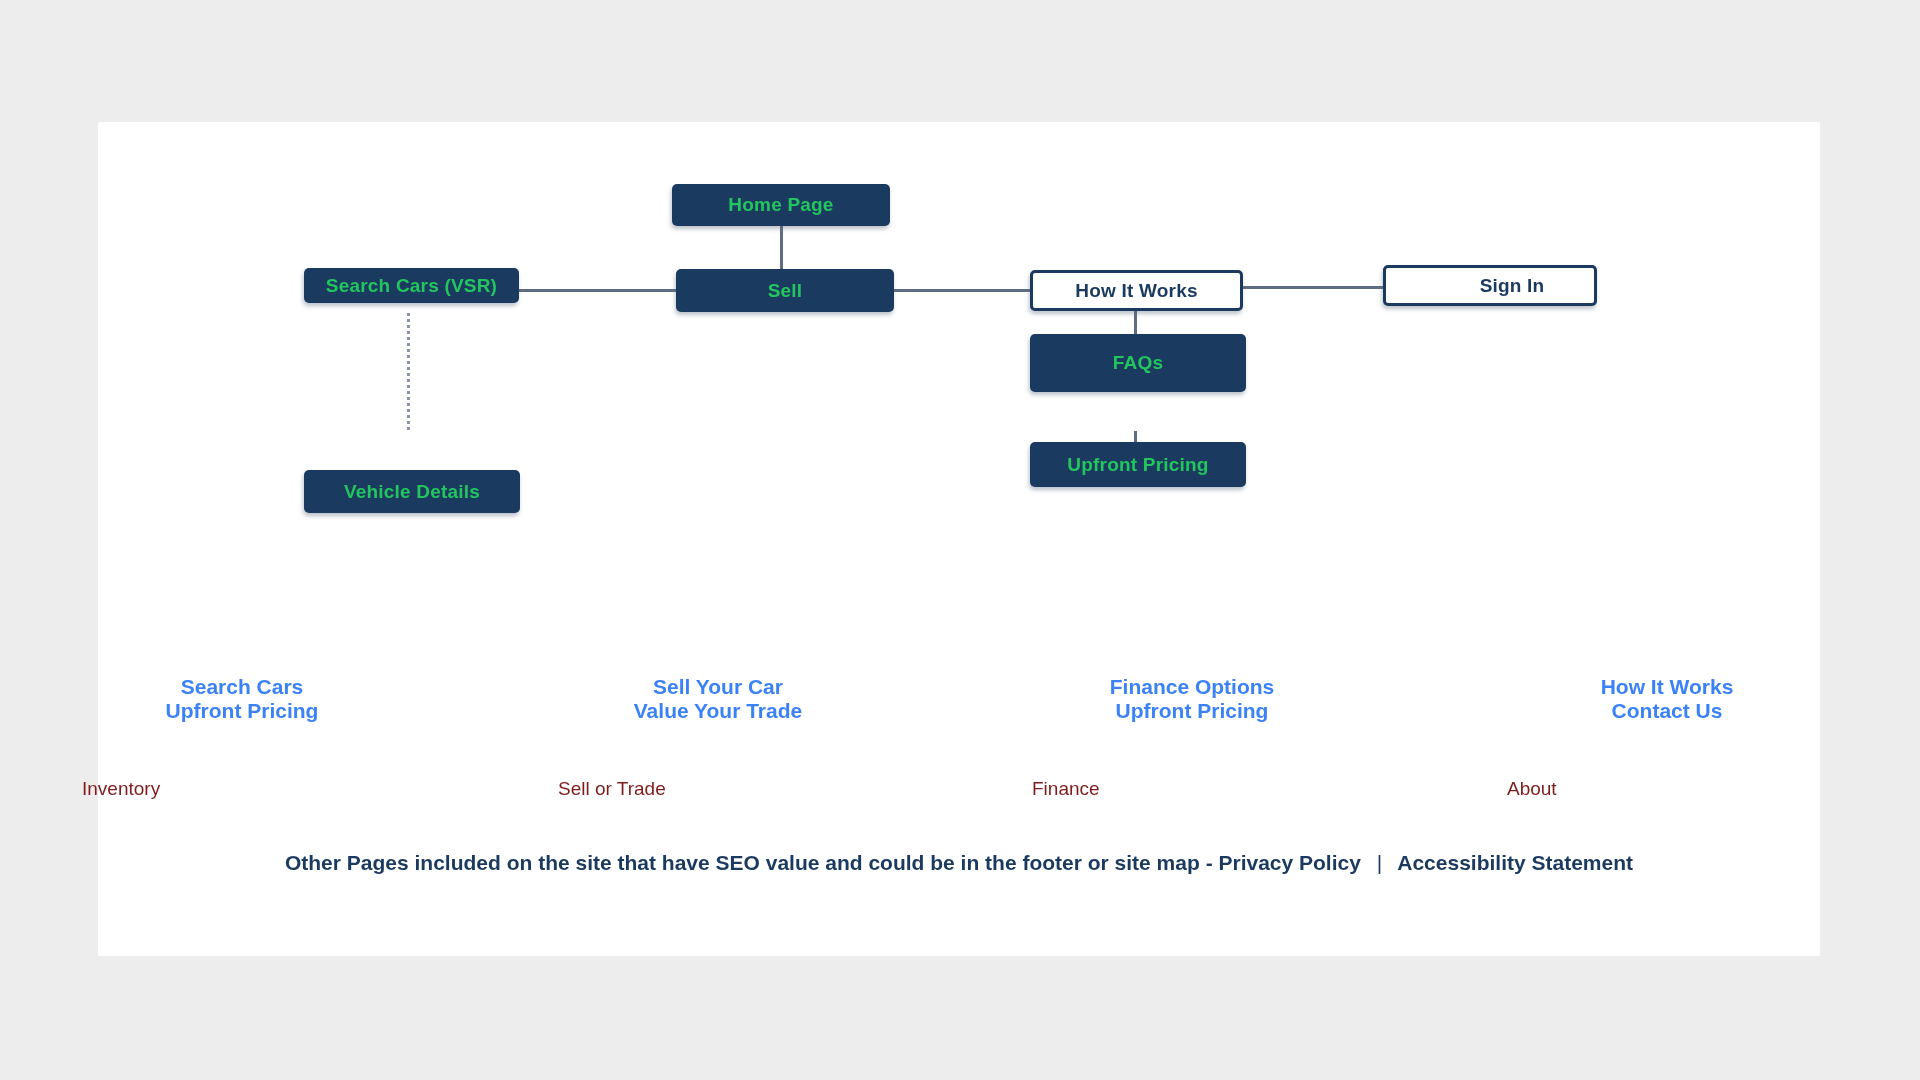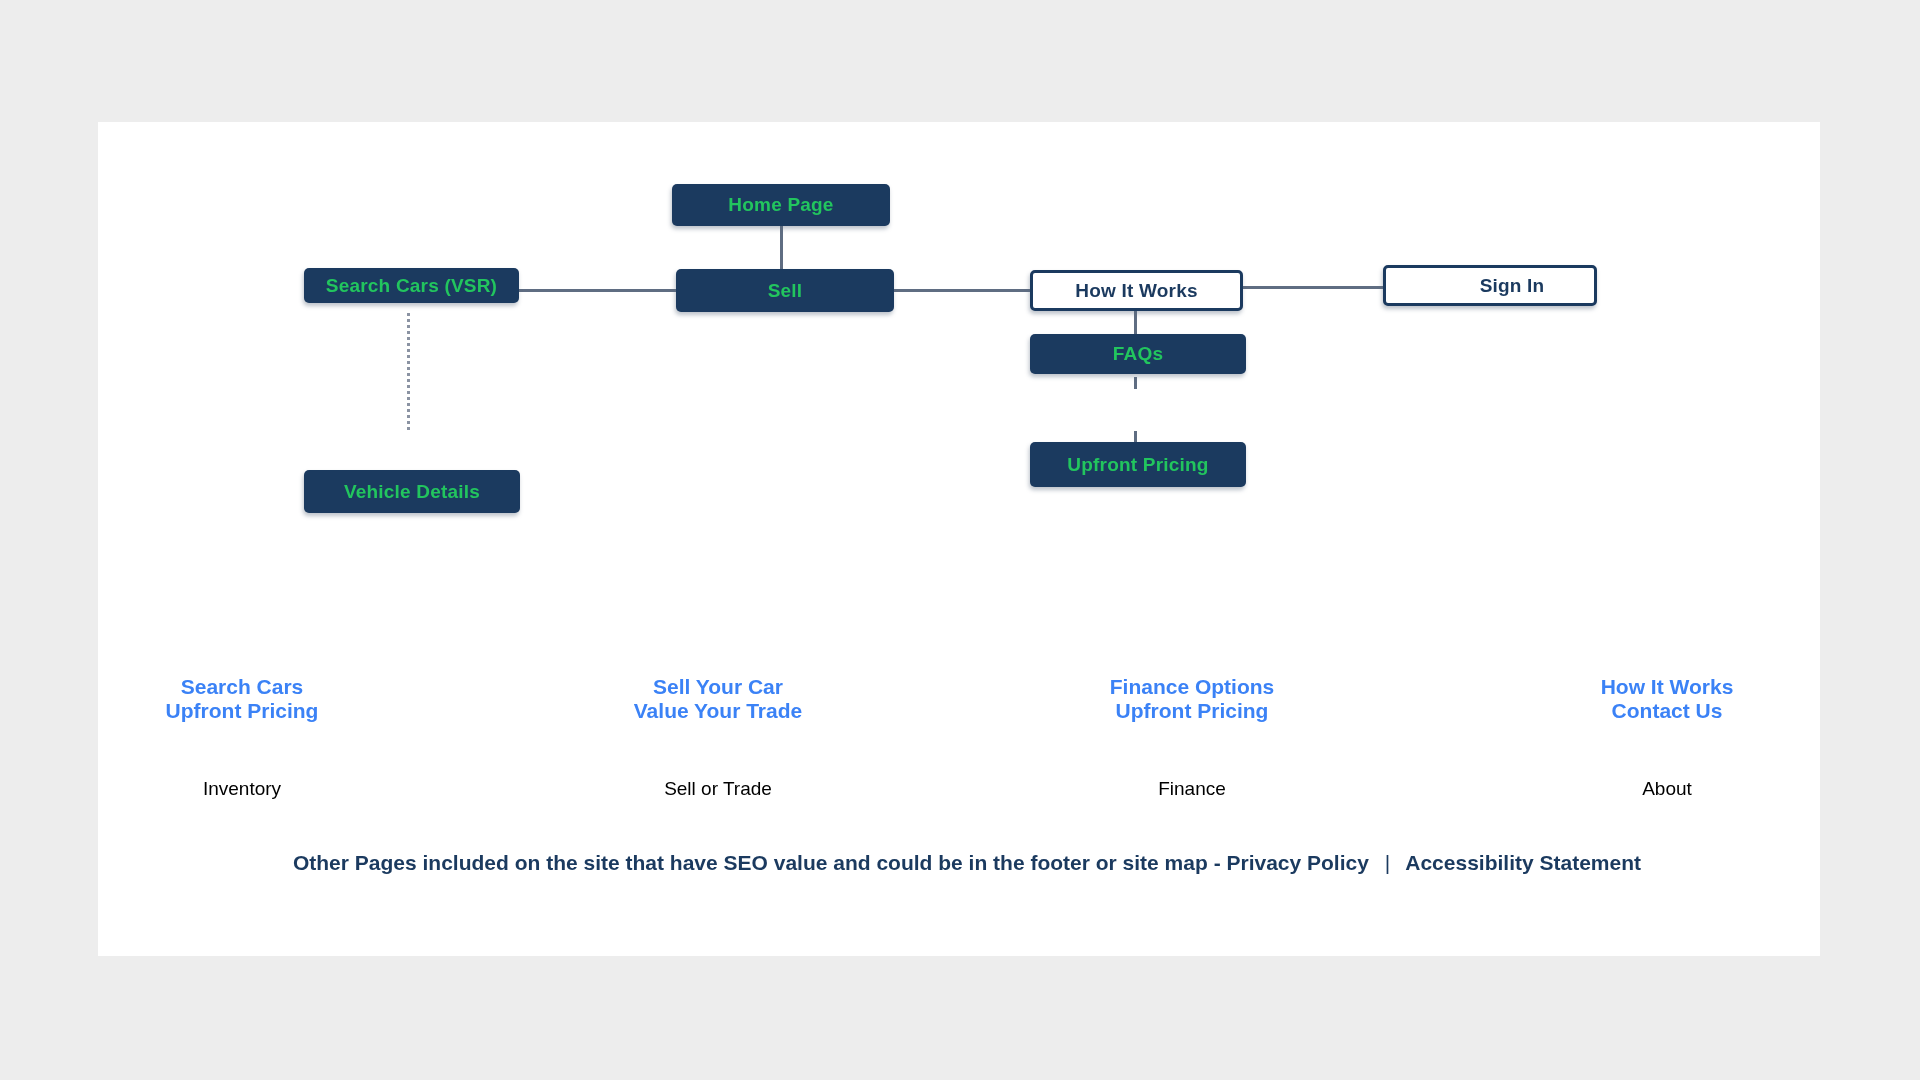--- a/index.html
+++ b/index.html
@@ -40,21 +40,21 @@
   .node.outline {
     background: #ffffff;
     color: #1b3a5f;
     border: 3px solid #1b3a5f;
   }
   .n-home            { left: 574px;  top: 62px;  width: 218px; height: 42px; }
   .n-search-cars     { left: 206px;  top: 146px; width: 215px; height: 35px; }
   .n-sell            { left: 578px;  top: 147px; width: 218px; height: 43px; }
   .n-how-it-works    { left: 932px;  top: 148px; width: 213px; height: 41px; }
   .n-sign-in         { left: 1285px; top: 143px; width: 214px; height: 41px; padding-left: 44px; }
-  .n-faqs            { left: 932px;  top: 212px; width: 216px; height: 40px; }
+  .n-faqs            { left: 932px;  top: 212px; width: 216px; height: 58px; }
   .n-financing       { left: 932px;  top: 266px; width: 216px; height: 44px; }
   .n-upfront-pricing { left: 932px;  top: 320px; width: 216px; height: 45px; }
   .n-vehicle-details { left: 206px;  top: 308px; width: 216px; height: 43px; margin-top: 40px; }
   
   .edge {
     position: absolute;
     background: #5f6d82;
     z-index: 1;
   }
   .e-home-sell    { left: 682px;  top: 104px; width: 3px;   height: 44px; }
@@ -86,33 +86,32 @@
     font-weight: bold;
     line-height: 24px;
   }
   .fc-1 { left: -16px;  top: 553px; }
   .fc-2 { left: 460px;  top: 553px; }
   .fc-3 { left: 934px;  top: 553px; }
   .fc-4 { left: 1409px; top: 553px; }
   .footer-item {
     position: absolute;
     width: 320px;
-    text-align: center;
-    color: #000000;
+    color: #7f1d1d;
     font-size: 19px;
     font-weight: normal;
     top: 656px;
   }
   .fi-1 { left: -16px; }
   .fi-2 { left: 460px; }
   .fi-3 { left: 934px; }
   .fi-4 { left: 1409px; }
   .seo-note {
     position: absolute;
-    left: 8px;
+    left: 0;
     top: 729px;
     width: 1722px;
     text-align: center;
     color: #1b3a5f;
     font-size: 21px;
     font-weight: bold;
   }
   .seo-note .sep {
     display: inline-block;
     margin: 0 10px;

